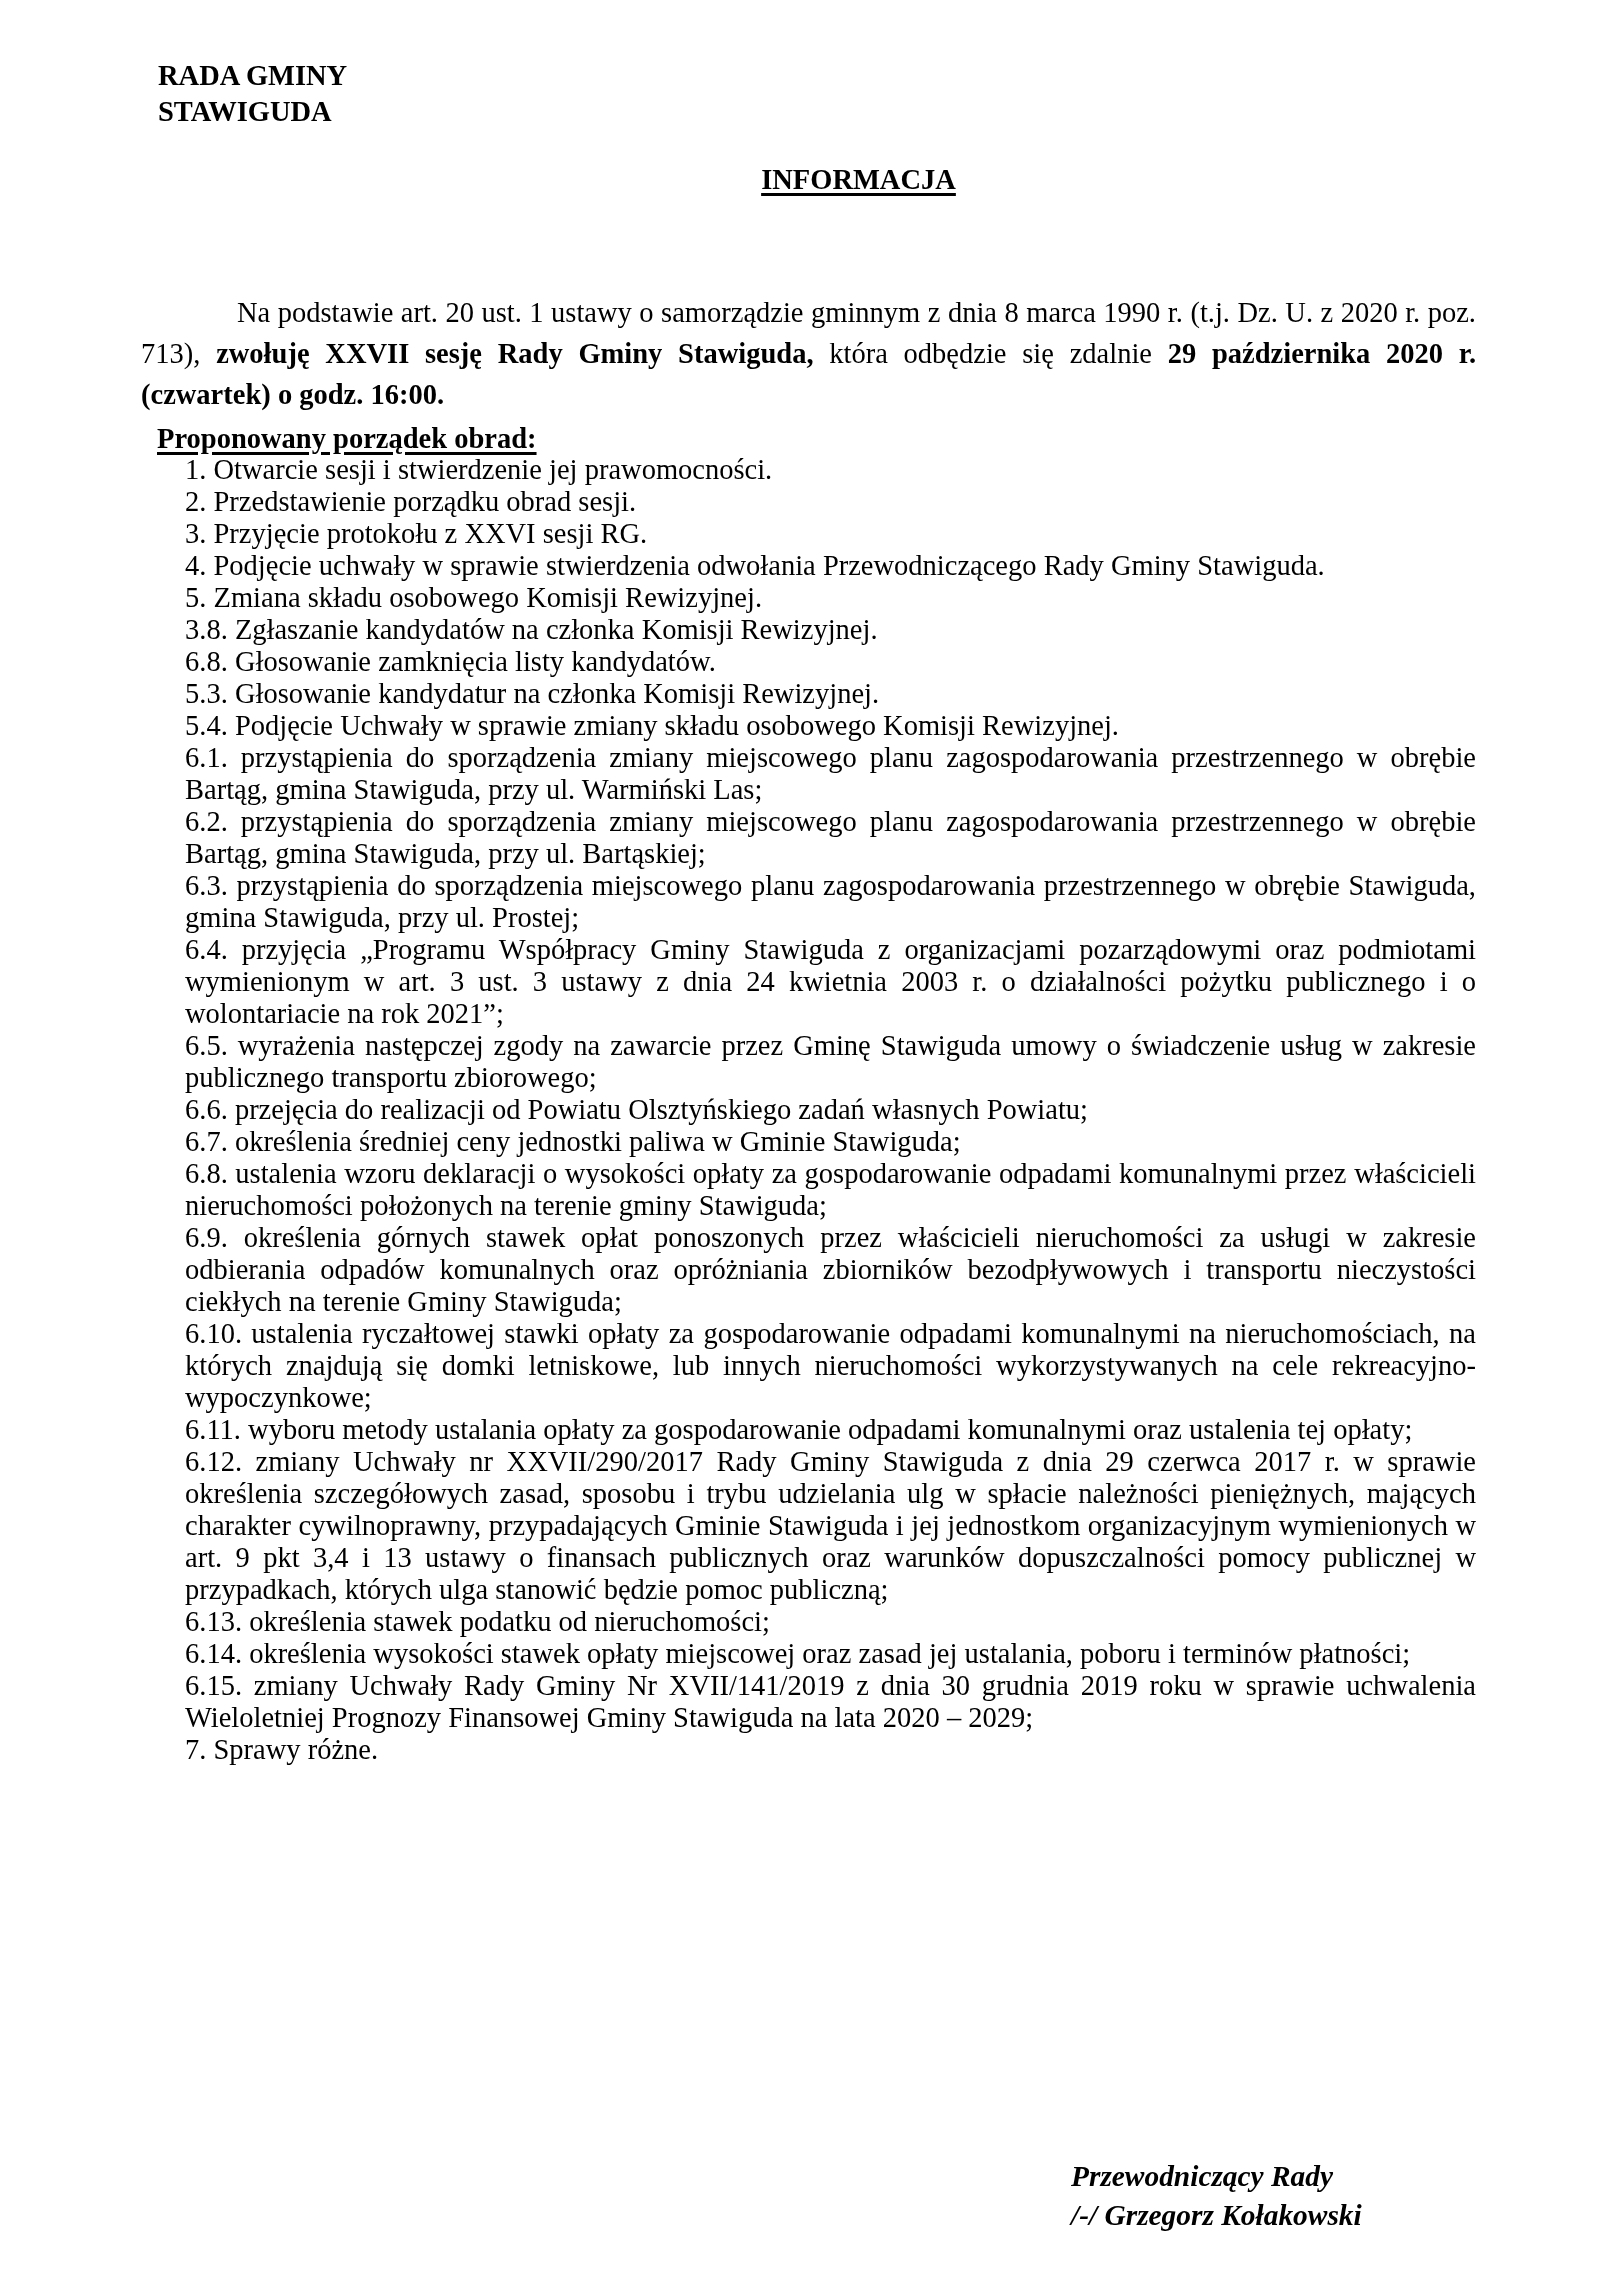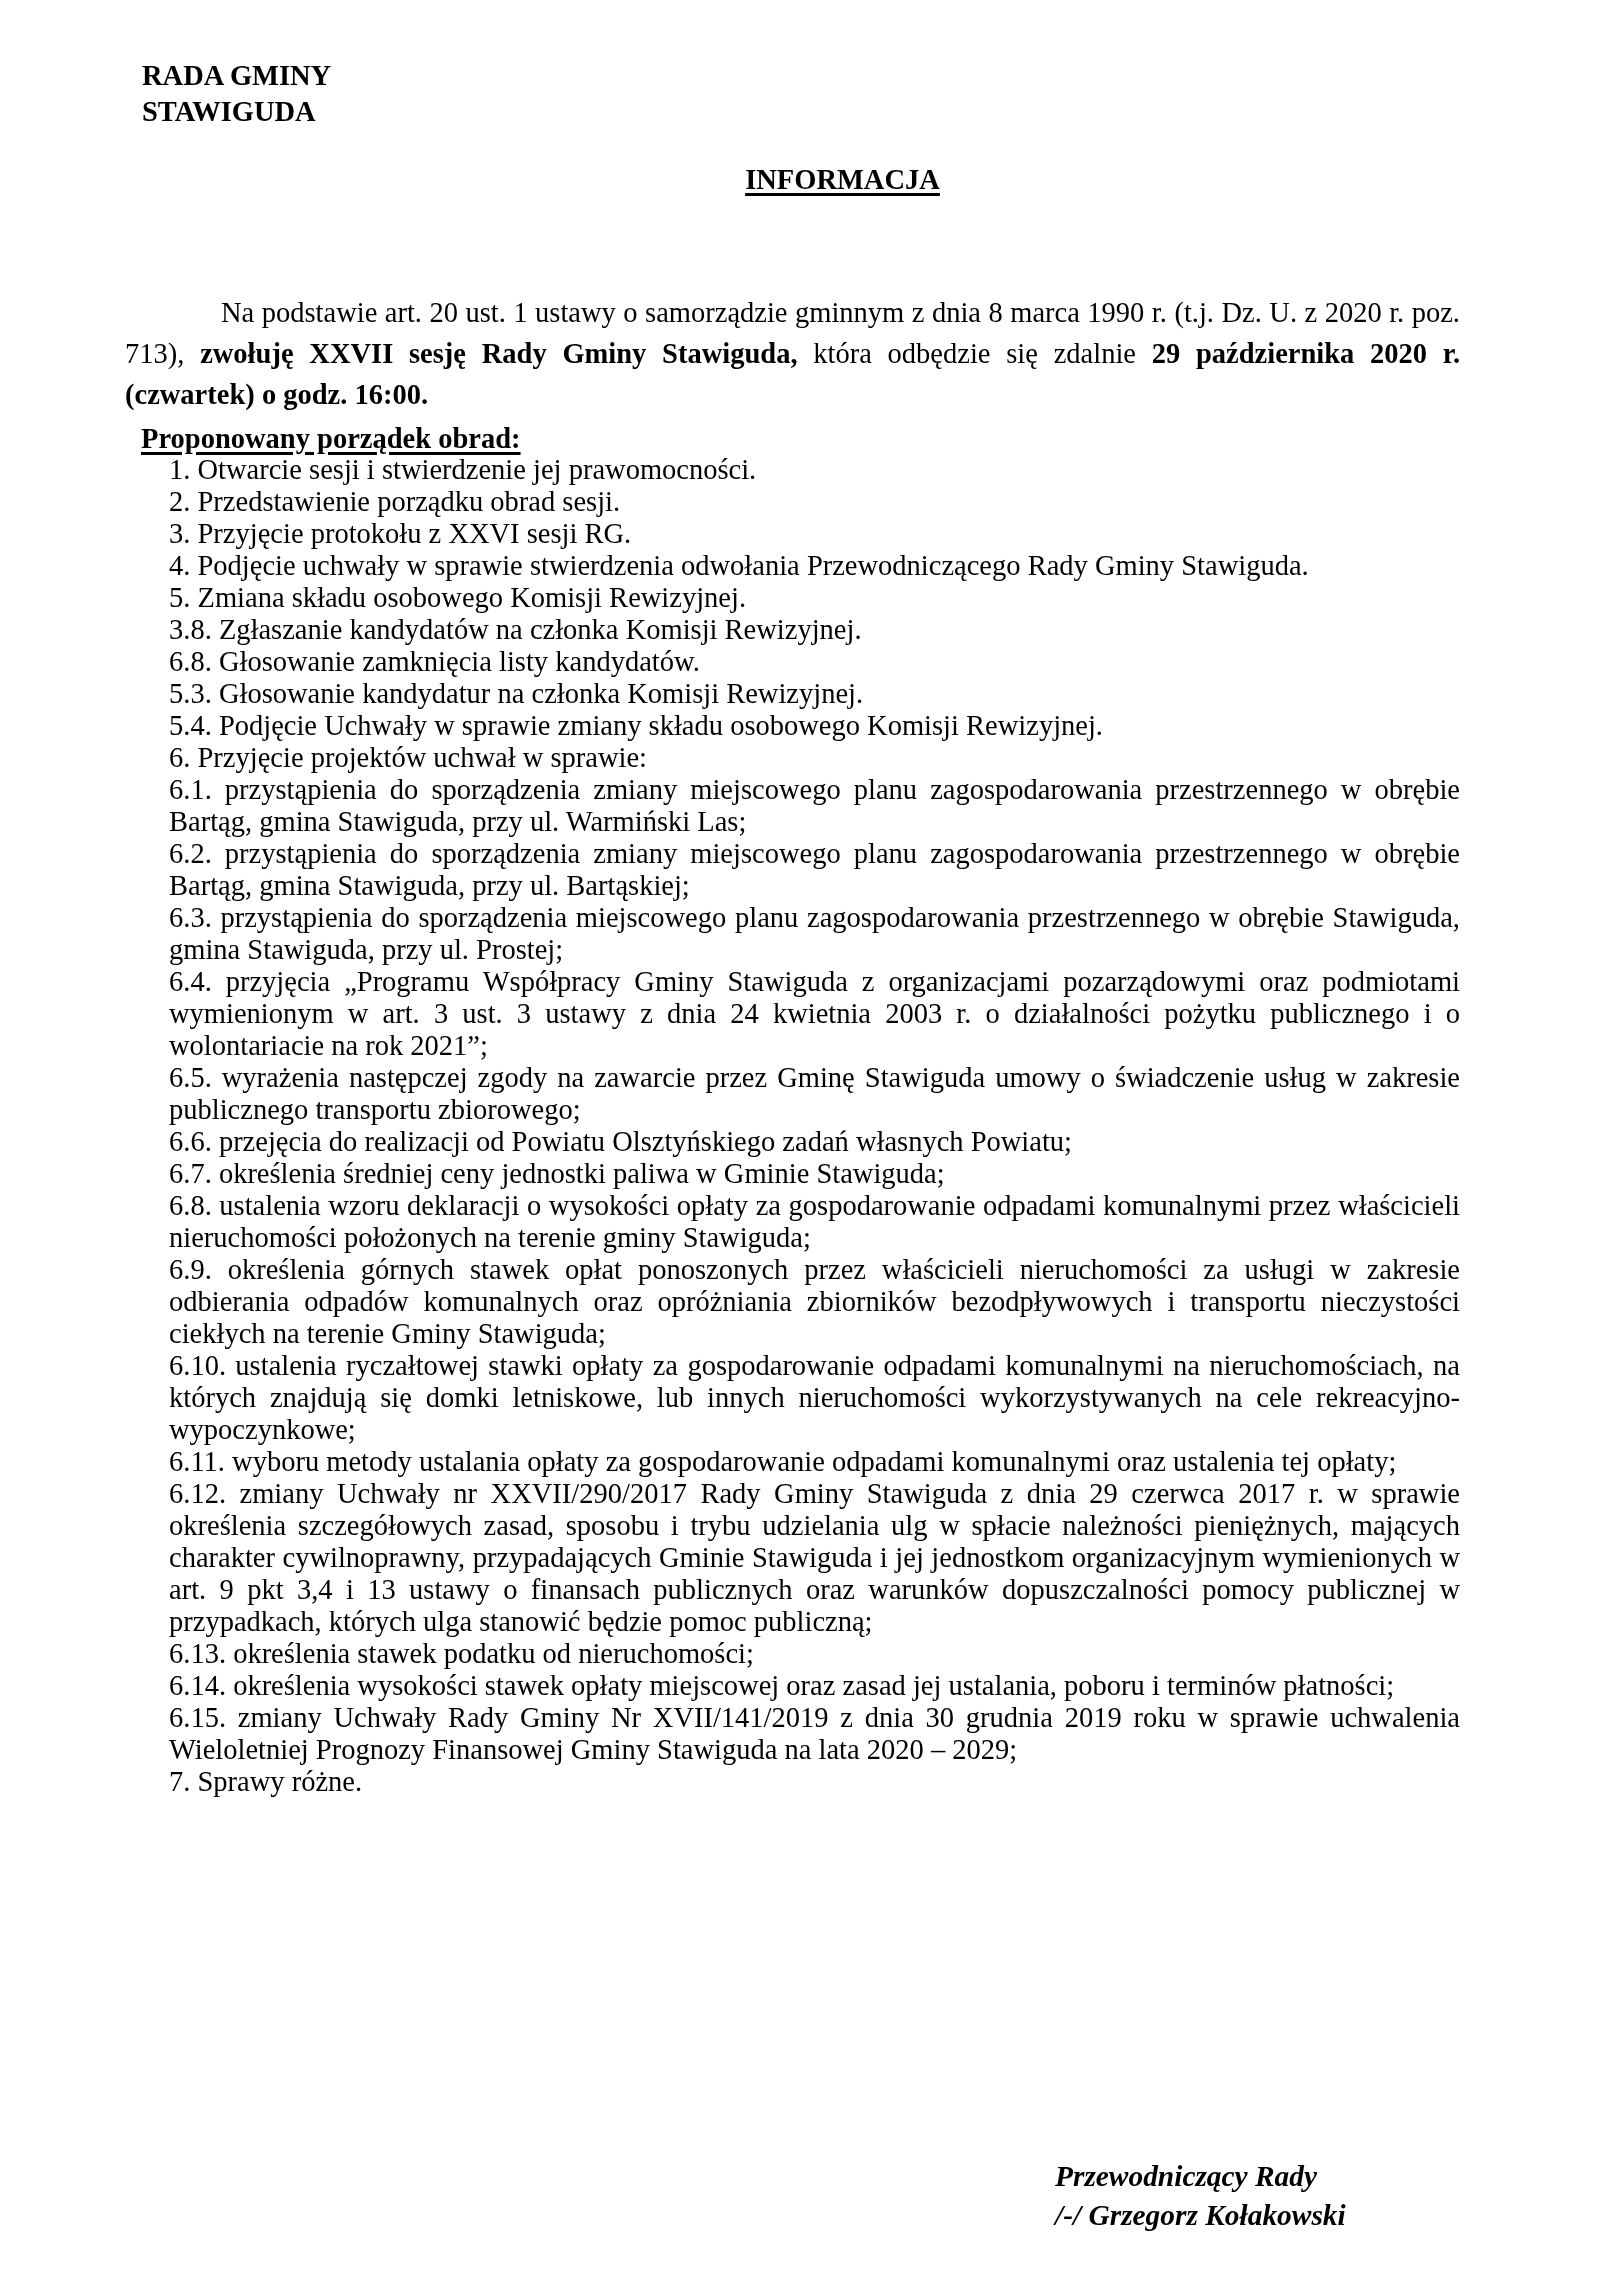--- a/index.html
+++ b/index.html
@@ -1,18 +1,18 @@
 <!DOCTYPE html>
 <html style="font-size:7.9px"><head>
 <meta charset="utf-8">
 <style>
   html, body { margin: 0; padding: 0; background: #ffffff; }
   body { width: 1623px; height: 2295px; position: relative; overflow: hidden;
          font-family: "Liberation Serif", "DejaVu Serif", serif; color: #000; }
-  .page { position: absolute; left: 0; top: 0; width: 1567px; height: 2295px; }
+  .page { position: absolute; left: 16px; top: 0; width: 1567px; height: 2295px; }
   .org { position: absolute; left: 142px; top: 58px; font-weight: bold; font-size: 28.5px; line-height: 36px; }
   .org div { white-space: nowrap; }
   .title { position: absolute; left: 0; width: 1623px; top: 162px; text-align: center;
            font-weight: bold; font-size: 28.5px; line-height: 36px; padding-left: 62px; box-sizing: border-box; }
   .title div { text-decoration: underline; text-decoration-thickness: 2.5px; text-underline-offset: 3.9px; }
   .intro { position: absolute; left: 125px; width: 1335px; top: 263px; font-size: 28.5px; line-height: 41px;
            text-align: justify; text-indent: 96px; }
   .intro b { font-weight: bold; }
   .agenda-head { position: absolute; left: 141px; top: 421px; font-weight: bold; font-size: 28.5px; line-height: 36px;
                  text-decoration: underline; text-decoration-thickness: 2.5px; text-underline-offset: 3.9px; }
@@ -42,21 +42,20 @@
   <div class="agenda" id="agenda-list">
       <p class="item">1. Otwarcie sesji i stwierdzenie jej prawomocności.</p>
       <p class="item">2. Przedstawienie porządku obrad sesji.</p>
       <p class="item">3. Przyjęcie protokołu z XXVI sesji RG.</p>
       <p class="item">4. Podjęcie uchwały w sprawie stwierdzenia odwołania Przewodniczącego Rady Gminy Stawiguda.</p>
       <p class="item">5. Zmiana składu osobowego Komisji Rewizyjnej.</p>
       <p class="item">3.8. Zgłaszanie kandydatów na członka Komisji Rewizyjnej.</p>
       <p class="item">6.8. Głosowanie zamknięcia listy kandydatów.</p>
       <p class="item">5.3. Głosowanie kandydatur na członka Komisji Rewizyjnej.</p>
       <p class="item">5.4. Podjęcie Uchwały w sprawie zmiany składu osobowego Komisji Rewizyjnej.</p>
-      <p class="item">6. Przyjęcie projektów uchwał w sprawie:</p>
       <p class="item">6.1. przystąpienia do sporządzenia zmiany miejscowego planu zagospodarowania przestrzennego w obrębie Bartąg, gmina Stawiguda, przy ul. Warmiński Las;</p>
       <p class="item">6.2. przystąpienia do sporządzenia zmiany miejscowego planu zagospodarowania przestrzennego w obrębie Bartąg, gmina Stawiguda, przy ul. Bartąskiej;</p>
       <p class="item">6.3. przystąpienia do sporządzenia miejscowego planu zagospodarowania przestrzennego w obrębie Stawiguda, gmina Stawiguda, przy ul. Prostej;</p>
       <p class="item">6.4. przyjęcia „Programu Współpracy Gminy Stawiguda z organizacjami pozarządowymi oraz podmiotami wymienionym w art. 3 ust. 3 ustawy z dnia 24 kwietnia 2003 r. o działalności pożytku publicznego i o wolontariacie na rok 2021”;</p>
       <p class="item">6.5. wyrażenia następczej zgody na zawarcie przez Gminę Stawiguda umowy o świadczenie usług w zakresie publicznego transportu zbiorowego;</p>
       <p class="item">6.6. przejęcia do realizacji od Powiatu Olsztyńskiego zadań własnych Powiatu;</p>
       <p class="item">6.7. określenia średniej ceny jednostki paliwa w Gminie Stawiguda;</p>
       <p class="item">6.8. ustalenia wzoru deklaracji o wysokości opłaty za gospodarowanie odpadami komunalnymi przez właścicieli nieruchomości położonych na terenie gminy Stawiguda;</p>
       <p class="item">6.9. określenia górnych stawek opłat ponoszonych przez właścicieli nieruchomości za usługi w zakresie odbierania odpadów komunalnych oraz opróżniania zbiorników bezodpływowych i transportu nieczystości ciekłych na terenie Gminy Stawiguda;</p>
       <p class="item">6.10. ustalenia ryczałtowej stawki opłaty za gospodarowanie odpadami komunalnymi na nieruchomościach, na których znajdują się domki letniskowe, lub innych nieruchomości wykorzystywanych na cele rekreacyjno-wypoczynkowe;</p>

